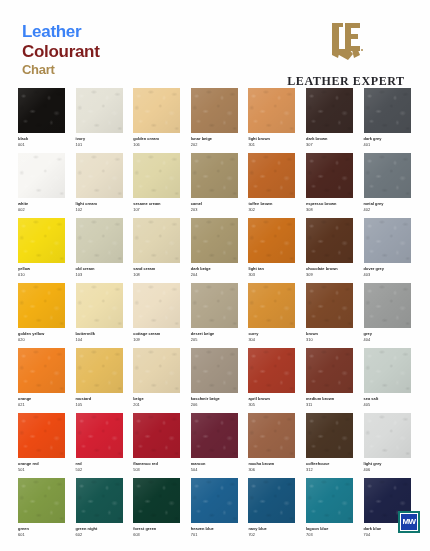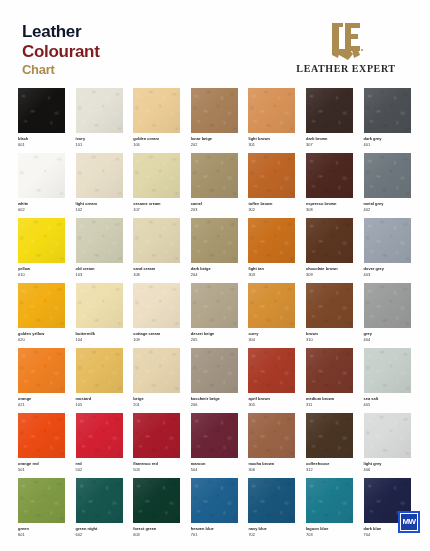--- a/index.html
+++ b/index.html
@@ -50,23 +50,23 @@
     text-align:center;
   }
   .brand-mark{
     width:100%;
     height:42px;
     display:block;
     text-align:center;
   }
   .brand-mark svg{display:block;margin:0 auto;}
   .brand-name{
-    margin-top:1px;
+    margin-top:12px;
     font-family:"Liberation Serif", serif;
-    font-size:10px;
+    font-size:12px;
     font-weight:bold;
     letter-spacing:0.6px;
     color:#26262b;
     white-space:nowrap;
   }
 
   
   .grid{
     position:absolute;
     left:0;top:88px;
@@ -137,21 +137,21 @@
     position:absolute;
     right:8px;
     bottom:18px;
     display:flex;
     align-items:center;
     height:22px;
   }
   .mw-badge{
     width:22px;height:22px;
     background:#ffffff;
-    border:2px solid #1d4ed8;
+    border:2px solid #0f766e;
     box-sizing:border-box;
     display:flex;
     align-items:center;
     justify-content:center;
     margin-right:2px;
   }
   .mw-badge-in{
     width:16px;height:16px;
     background:#1a3faa;
     color:#fff;
@@ -183,21 +183,21 @@
   }
 </style>
 </head>
 <body>
 
 <div class="page">
 
   <div class="header">
 
     <div class="title-block">
-      <span class="title-line" style="color: #0f172a;">Leather</span>
+      <span class="title-line" style="color: #3b82f6;">Leather</span>
       <span class="title-line" style="color: #7f1d1d;">Colourant</span>
       <span class="title-accent" style="color: rgb(171, 139, 79);">Chart</span>
     </div>
 
     <div class="brand">
       <span class="brand-mark">
         <svg width="40" height="42" viewBox="0 0 40 42" aria-hidden="true">
           <g fill="#ab8b4f">
             <path d="M6 3 h11 v4 h-4 v22 h4 l6 6 h-17 z"></path>
             <path d="M19 3 h15 v5 h-9 v6 h7 v5 h-7 v7 h9 v5 h-15 z"></path>

